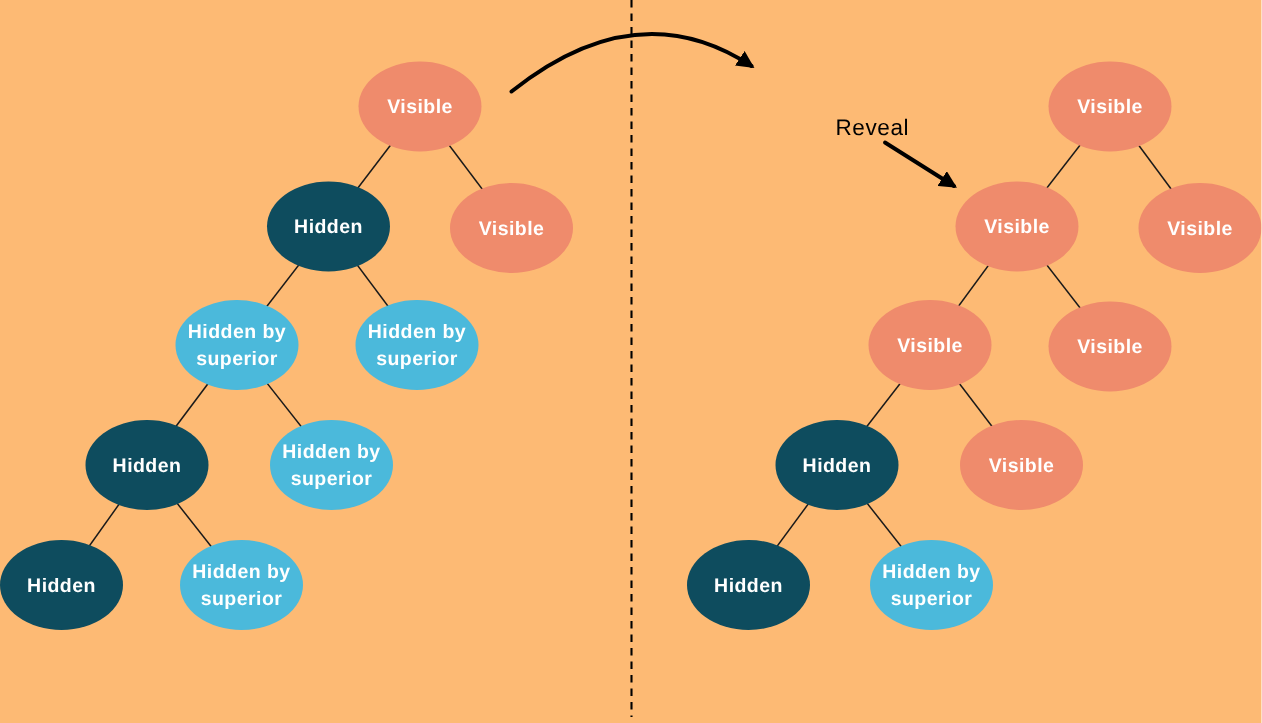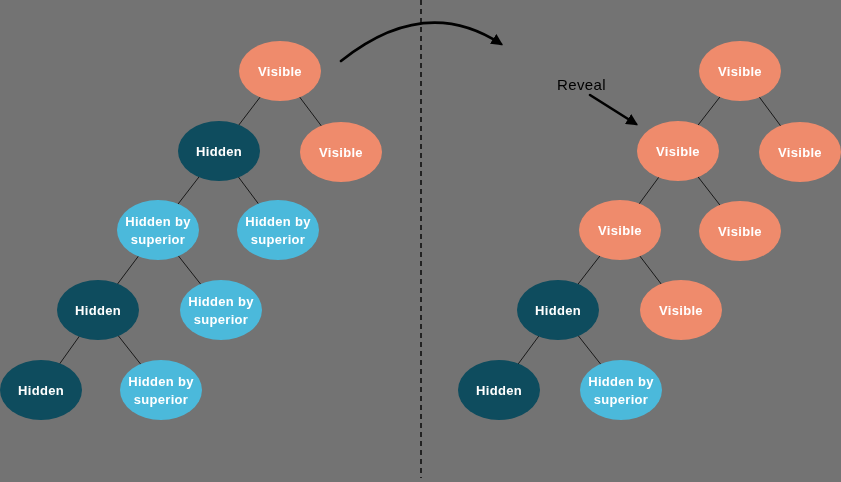--- a/index.html
+++ b/index.html
@@ -8,21 +8,21 @@
     background: #ffffff;
     width: 841px;
     height: 482px;
     overflow: hidden;
     font-family: "Liberation Sans", sans-serif;
   }
   .stage {
     position: relative;
     width: 841px;
     height: 482px;
-    background: #737373;
+    background: #fdba74;
   }
   svg { display: block; }
   .edge {
     stroke: #1a1a1a;
     stroke-width: 1;
   }
   .node-label {
     font-family: "Liberation Sans", sans-serif;
     font-size: 13px;
     font-weight: 700;

